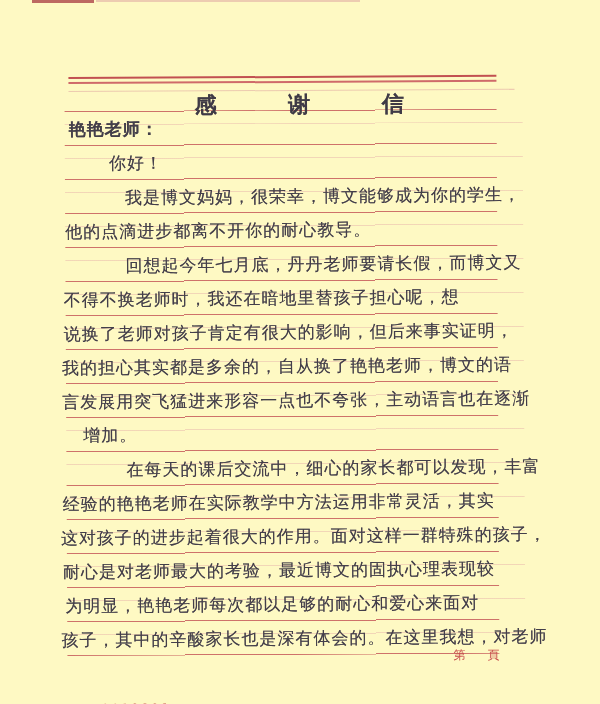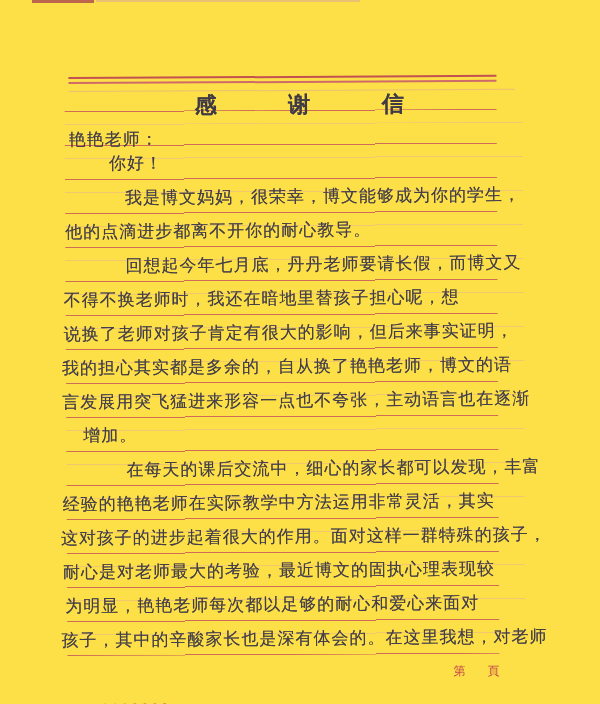--- a/index.html
+++ b/index.html
@@ -4,21 +4,21 @@
 <style>
   html,body { margin:0; padding:0; }
   body {
     width:600px; height:704px; position:relative;
     background:#ffffff;
     font-family:"DejaVu Sans", sans-serif;
     overflow:hidden;
   }
   .page {
     position:absolute; inset:0;
-    background:#fde047;
+    background:#fef9c3;
   }
   
   .sheet {
     position:absolute; left:0; top:0; width:600px; height:704px;
     transform:rotate(-0.3deg); transform-origin:280px 380px;
   }
   
   .edge-mark-1 { position:absolute; left:32px; top:0; width:62px; height:3px; background:#b25050; opacity:.85; }
   .edge-mark-2 { position:absolute; left:96px; top:0; width:264px; height:2px; background:#dca0a0; opacity:.5; }
   
@@ -48,21 +48,21 @@
   }
   .title {
     font-size:22px; letter-spacing:32px; color:#3f3a46; font-weight:bold;
   }
   
   .serial {
     position:absolute; left:100px; top:655px;
     color:#c64a4a; font-size:11px; letter-spacing:3px;margin-top:46px;
   }
   .page-label {
-    position:absolute; left:452px; top:664px;
+    position:absolute; left:452px; top:648px;
     color:#c64a4a; font-size:12px;
   }
   .page-label .gap { display:inline-block; width:22px; }
 </style>
 </head>
 <body>
 
 <div class="page">
 
   <div class="edge-mark-1"></div>
@@ -71,21 +71,21 @@
   <div class="sheet">
 
     <div class="header-rule r1"></div>
     <div class="header-rule r2"></div>
     <div class="header-faint"></div>
     <div class="rules-strong"></div>
     <div class="rules-faint"></div>
 
     <div class="hand title" style="left:196px; top:90px;">感 谢 信</div>
 
-    <div class="hand" style="left:70px;  top:127px;">艳艳老师：</div>
+    <div class="hand" style="left:70px;  top:117px;font-weight:bold;">艳艳老师：</div>
     <div class="hand" style="left:110px; top:151px;">你好！</div>
     <div class="hand" style="left:126px; top:185px;">我是博文妈妈，很荣幸，博文能够成为你的学生，</div>
     <div class="hand" style="left:66px;  top:219px;">他的点滴进步都离不开你的耐心教导。</div>
     <div class="hand" style="left:126px; top:253px;">回想起今年七月底，丹丹老师要请长假，而博文又</div>
     <div class="hand" style="left:64px;  top:287px;">不得不换老师时，我还在暗地里替孩子担心呢，想</div>
     <div class="hand" style="left:64px;  top:321px;">说换了老师对孩子肯定有很大的影响，但后来事实证明，</div>
     <div class="hand" style="left:62px;  top:355px;">我的担心其实都是多余的，自从换了艳艳老师，博文的语</div>
     <div class="hand" style="left:62px;  top:389px;">言发展用突飞猛进来形容一点也不夸张，主动语言也在逐渐</div>
     <div class="hand" style="left:64px;  top:423px;margin-left:19px;">增加。</div>
     <div class="hand" style="left:126px; top:457px;">在每天的课后交流中，细心的家长都可以发现，丰富</div>

